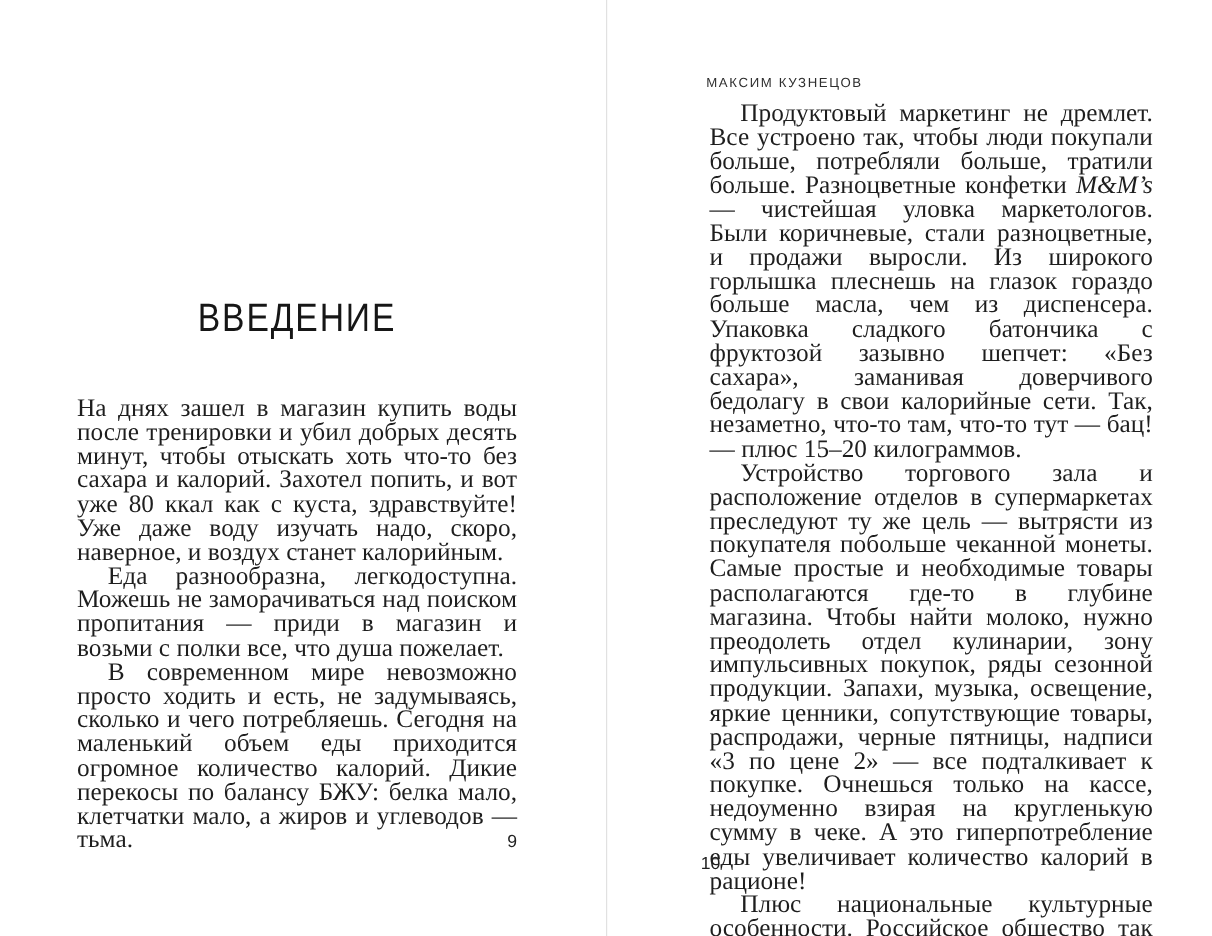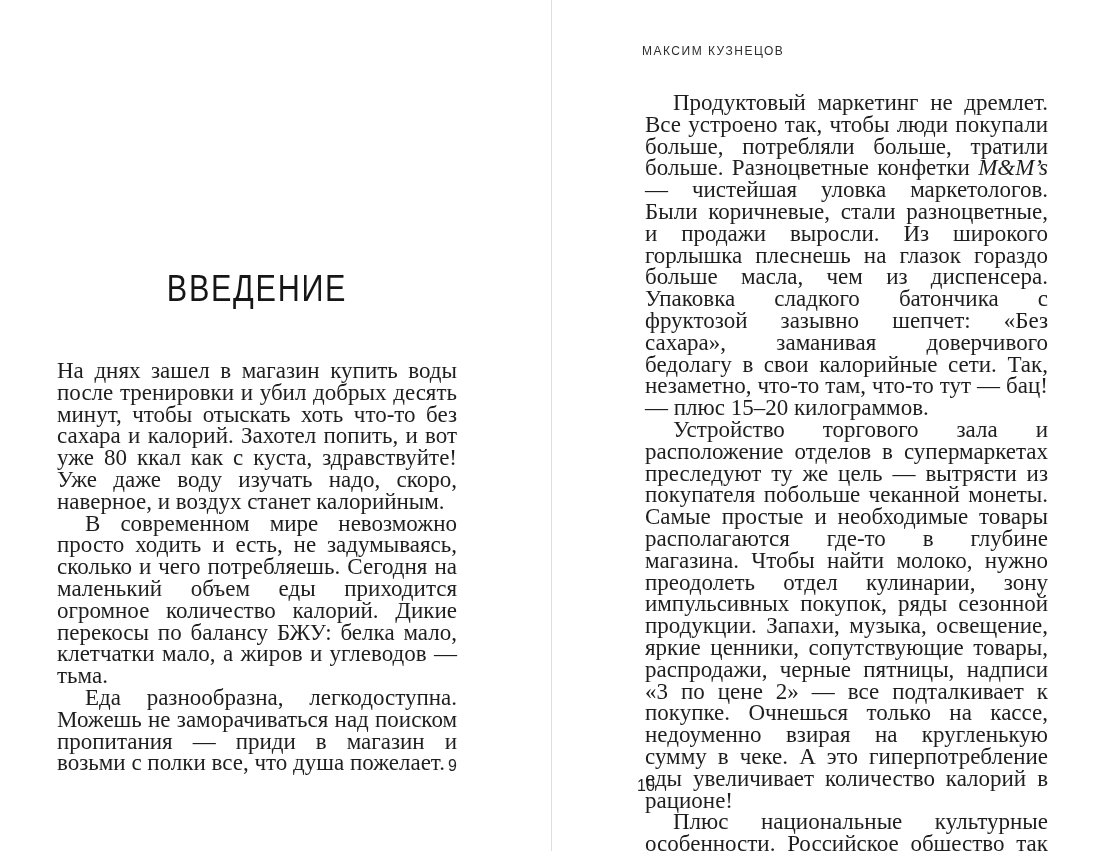--- a/index.html
+++ b/index.html
@@ -14,42 +14,42 @@
   }
   .divider {
     position: absolute;
     left: 551px;
     top: 0;
     width: 1px;
     height: 851px;
     background: #dedede;
   }
   .page { position: absolute; top: 0; height: 851px; }
-  .page.left  { left: 57px;  width: 400px; }
+  .page.left  { left: 70px;  width: 400px; }
   .page.right { left: 645px; width: 403px; }
 
   .chapter-title {
     position: absolute;
     top: 268px;
     left: 0;
     width: 100%;
     margin: 0;
     text-align: center;
     font-family: "Liberation Sans", sans-serif;
     font-weight: 400;
     font-size: 36px;
     letter-spacing: 2px;
     color: #161616;
     transform: scaleX(0.85);
     transform-origin: center;
     white-space: nowrap;
   }
   .running-header {
     position: absolute;
-    top: 44px;
+    top: 68px;
     left: -3px;
     font-family: "Liberation Sans", sans-serif;
     font-size: 12px;
     letter-spacing: 1.5px;
     color: #2e2e2e;
     white-space: nowrap;
   }
   .body-text {
     position: absolute;
     left: 0;
@@ -79,22 +79,22 @@
 <body>
 
 <div class="spread">
 
   <div class="divider"></div>
 
   <section class="page left">
     <h1 class="chapter-title">ВВЕДЕНИЕ</h1>
     <div class="body-text left-body">
         <p class="para"><span>На днях зашел в магазин купить воды после тренировки и убил добрых десять минут, чтобы отыскать хоть что-то без сахара и калорий. Захотел попить, и вот уже 80 ккал как с куста, здравствуйте! Уже даже воду изучать надо, скоро, наверное, и воздух станет калорийным.</span></p>
+        <p class="para indent"><span>Еда разнообразна, легкодоступна. Можешь не заморачиваться над поиском пропитания — приди в магазин и возьми с полки все, что душа пожелает.</span></p>
         <p class="para indent"><span>В современном мире невозможно просто ходить и есть, не задумываясь, сколько и чего потребляешь. Сегодня на маленький объем еды приходится огромное количество калорий. Дикие перекосы по балансу БЖУ: белка мало, клетчатки мало, а жиров и углеводов — тьма.</span></p>
-        <p class="para indent"><span>Еда разнообразна, легкодоступна. Можешь не заморачиваться над поиском пропитания — приди в магазин и возьми с полки все, что душа пожелает.</span></p>
       </div>
     <div class="page-number pn-left">9</div>
   </section>
 
   <section class="page right">
     <div class="running-header">МАКСИМ КУЗНЕЦОВ</div>
     <div class="body-text right-body">
         <p class="para indent"><span>Продуктовый маркетинг не дремлет. Все устроено так, чтобы люди покупали больше, потребляли больше, тратили больше. Разноцветные конфетки </span><em>M&amp;M’s</em><span> — чистейшая уловка маркетологов. Были коричневые, стали разноцветные, и продажи выросли. Из широкого горлышка плеснешь на глазок гораздо больше масла, чем из диспенсера. Упаковка сладкого батончика с фруктозой зазывно шепчет: «Без сахара», заманивая доверчивого бедолагу в свои калорийные сети. Так, незаметно, что-то там, что-то тут — бац! — плюс 15–20 килограммов.</span></p>
         <p class="para indent"><span>Устройство торгового зала и расположение отделов в супермаркетах преследуют ту же цель — вытрясти из покупателя побольше чеканной монеты. Самые простые и необходимые товары располагаются где-то в глубине магазина. Чтобы найти молоко, нужно преодолеть отдел кулинарии, зону импульсивных покупок, ряды сезонной продукции. Запахи, музыка, освещение, яркие ценники, сопутствующие товары, распродажи, черные пятницы, надписи «3 по цене 2» — все подталкивает к покупке. Очнешься только на кассе, недоуменно взирая на кругленькую сумму в чеке. А это гиперпотребление еды увеличивает количество калорий в рационе!</span></p>
         <p class="para indent"><span>Плюс национальные культурные особенности. Российское общество так устроено, что еда — это проявление любви. Старшее поколение в большинстве не умеет прямо сказать: «Я тебя люблю», оно закармливает, а когда отказываешься, калорийные и прибегает к эмоциональному шантажу. Порочный</span></p>

